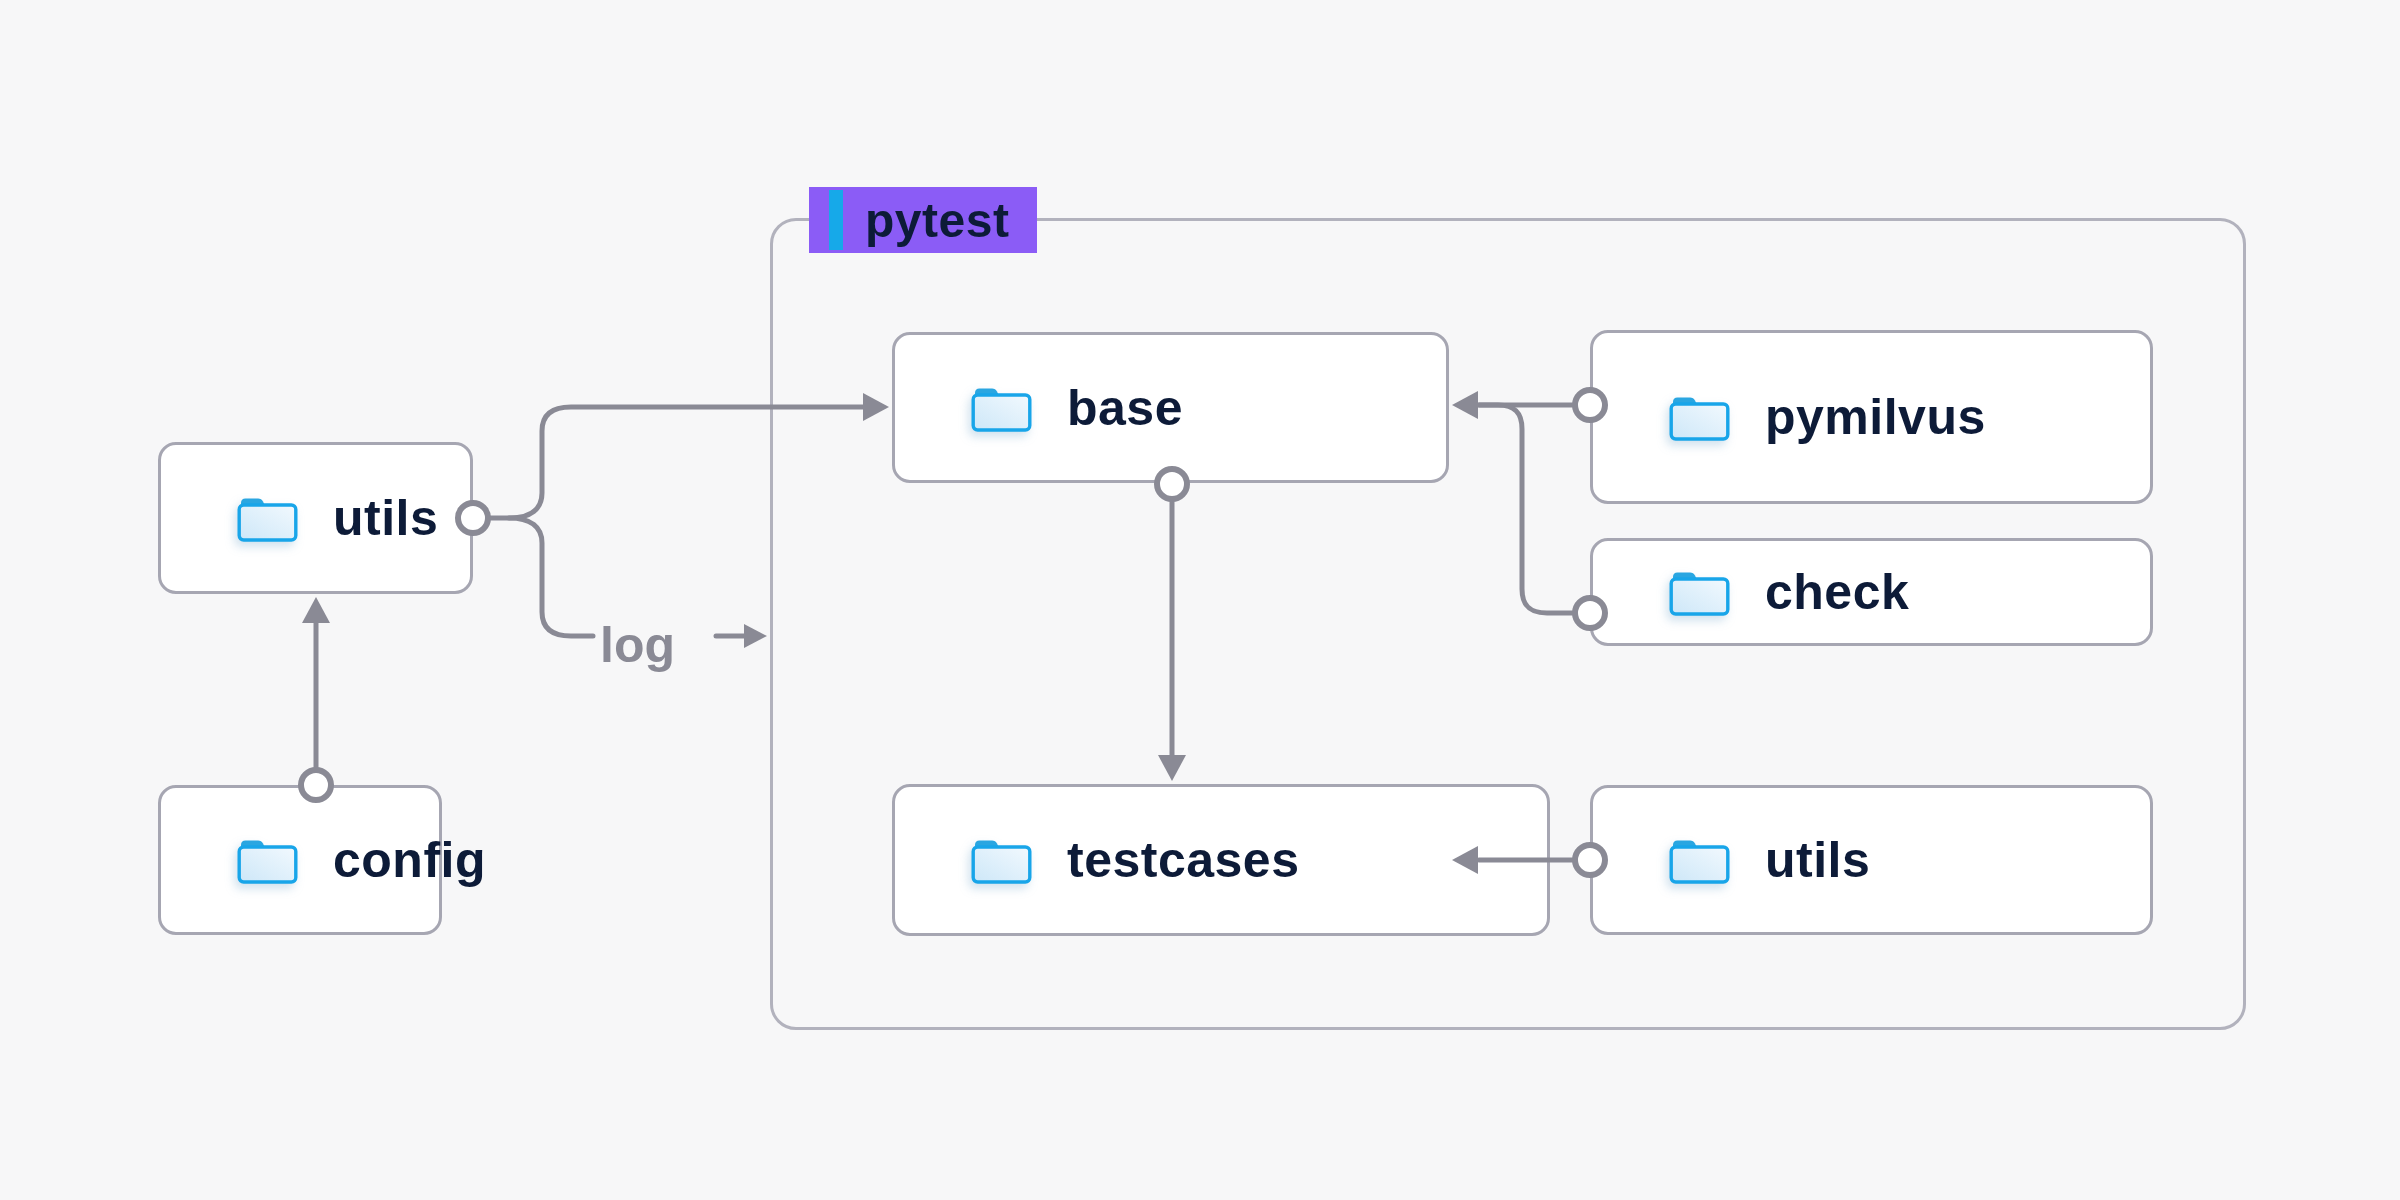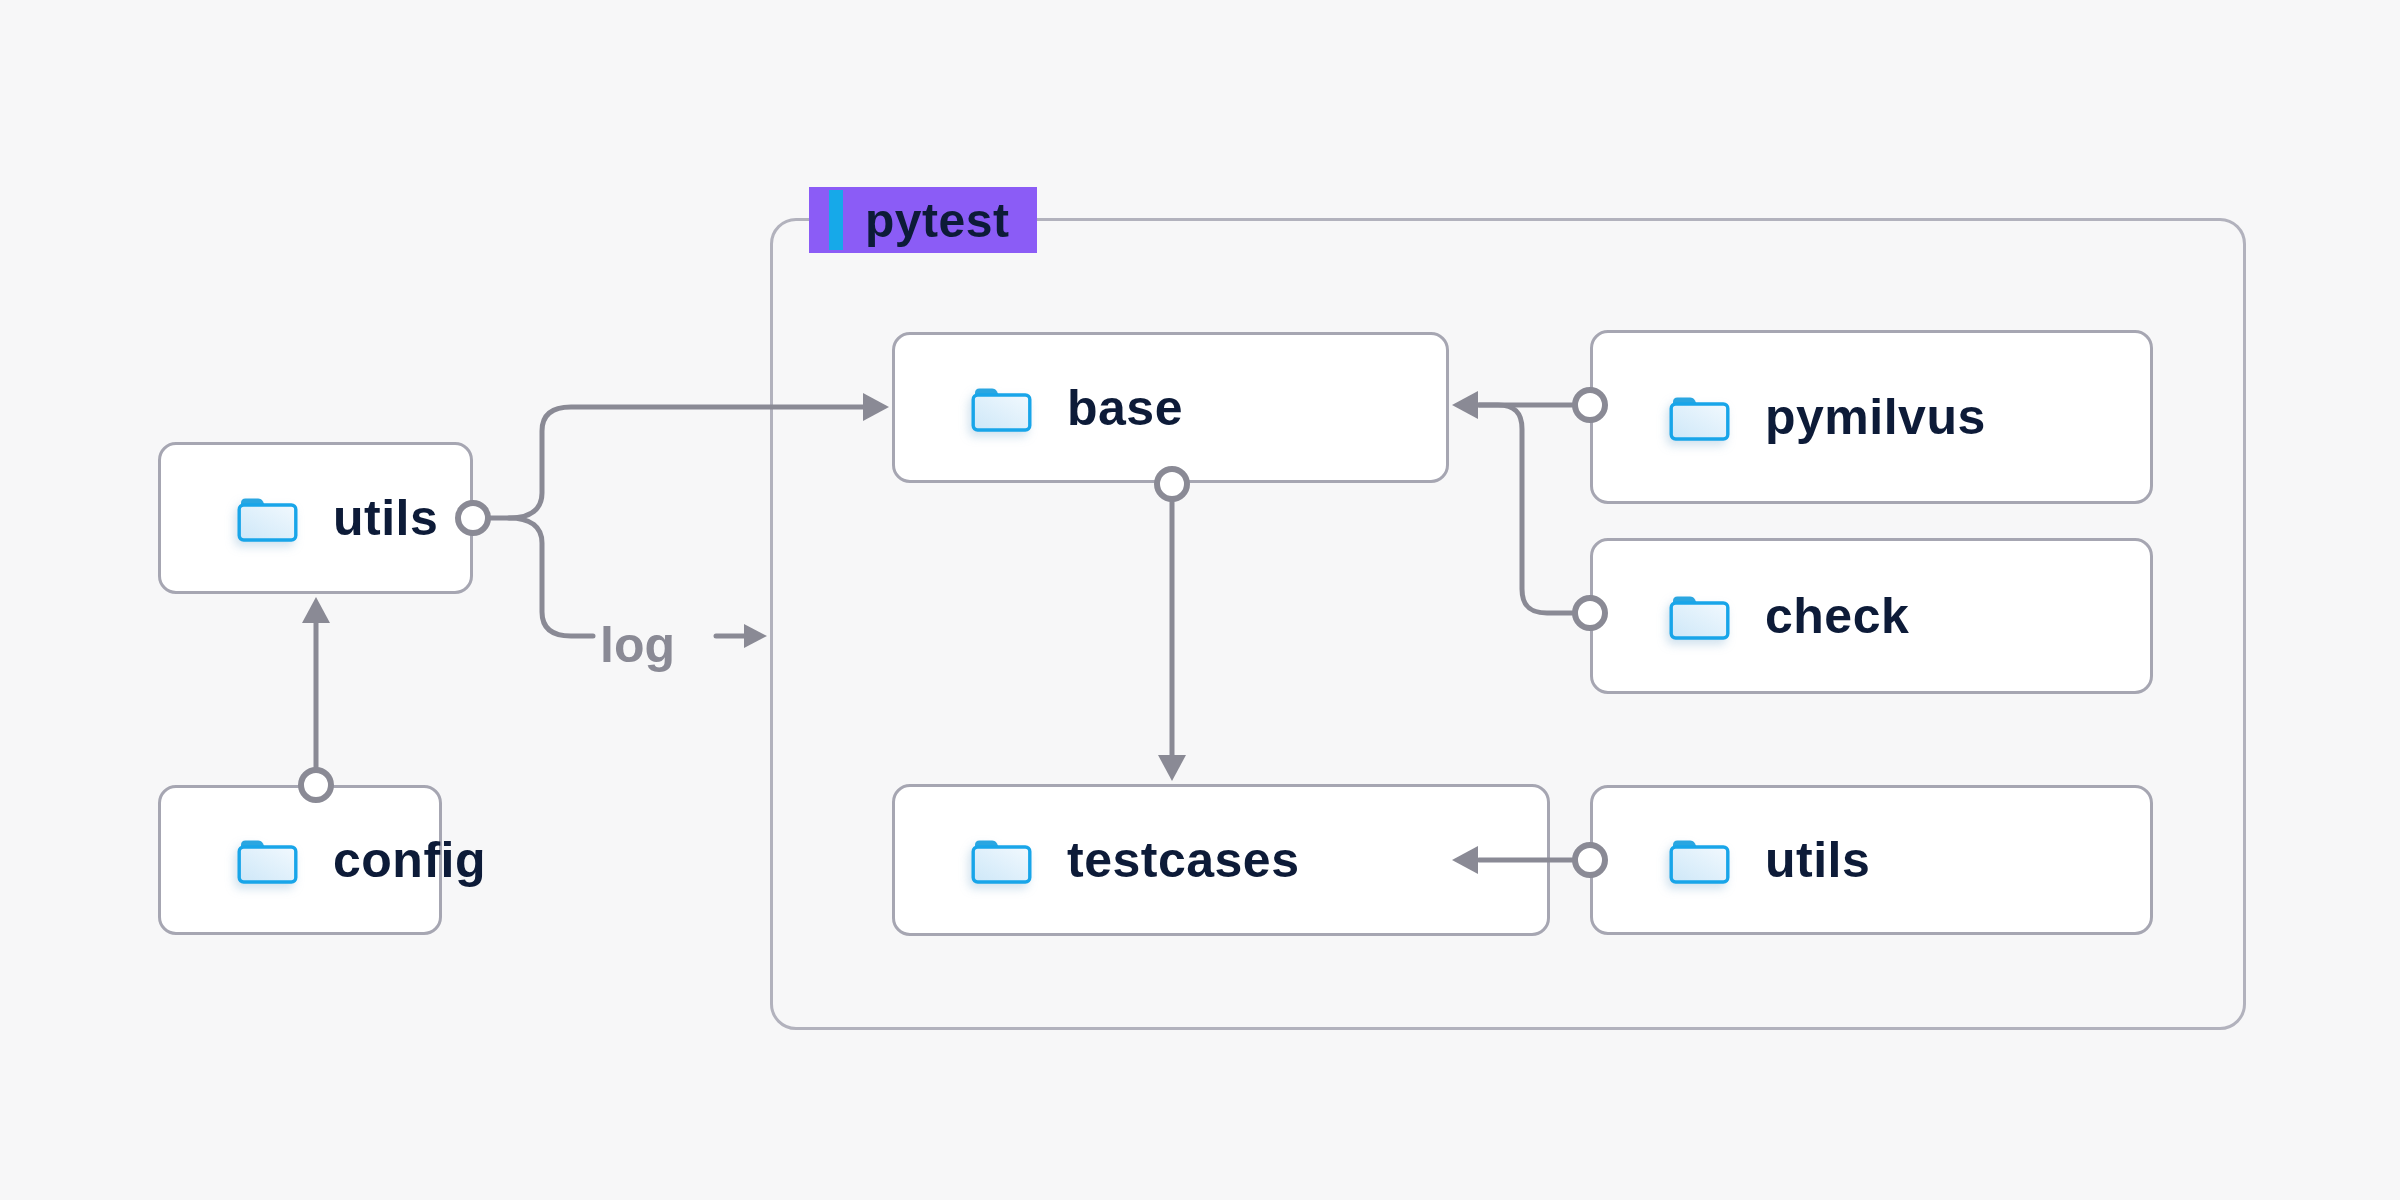--- a/index.html
+++ b/index.html
@@ -122,21 +122,21 @@
     <span class="label">base</span>
   </div>
 
   <div class="node" style="left:1590px;top:330px;width:563px;height:174px">
     <svg class="folder" width="62" height="48" viewBox="0 0 62 48">
         <use href="#folder-glyph"></use>
       </svg>
     <span class="label">pymilvus</span>
   </div>
 
-  <div class="node" style="left:1590px;top:538px;width:563px;height:156px">
+  <div class="node" style="left:1590px;top:538px;width:563px;height:108px">
     <svg class="folder" width="62" height="48" viewBox="0 0 62 48">
         <use href="#folder-glyph"></use>
       </svg>
     <span class="label">check</span>
   </div>
 
   <div class="node" style="left:892px;top:784px;width:658px;height:152px">
     <svg class="folder" width="62" height="48" viewBox="0 0 62 48">
         <use href="#folder-glyph"></use>
       </svg>

